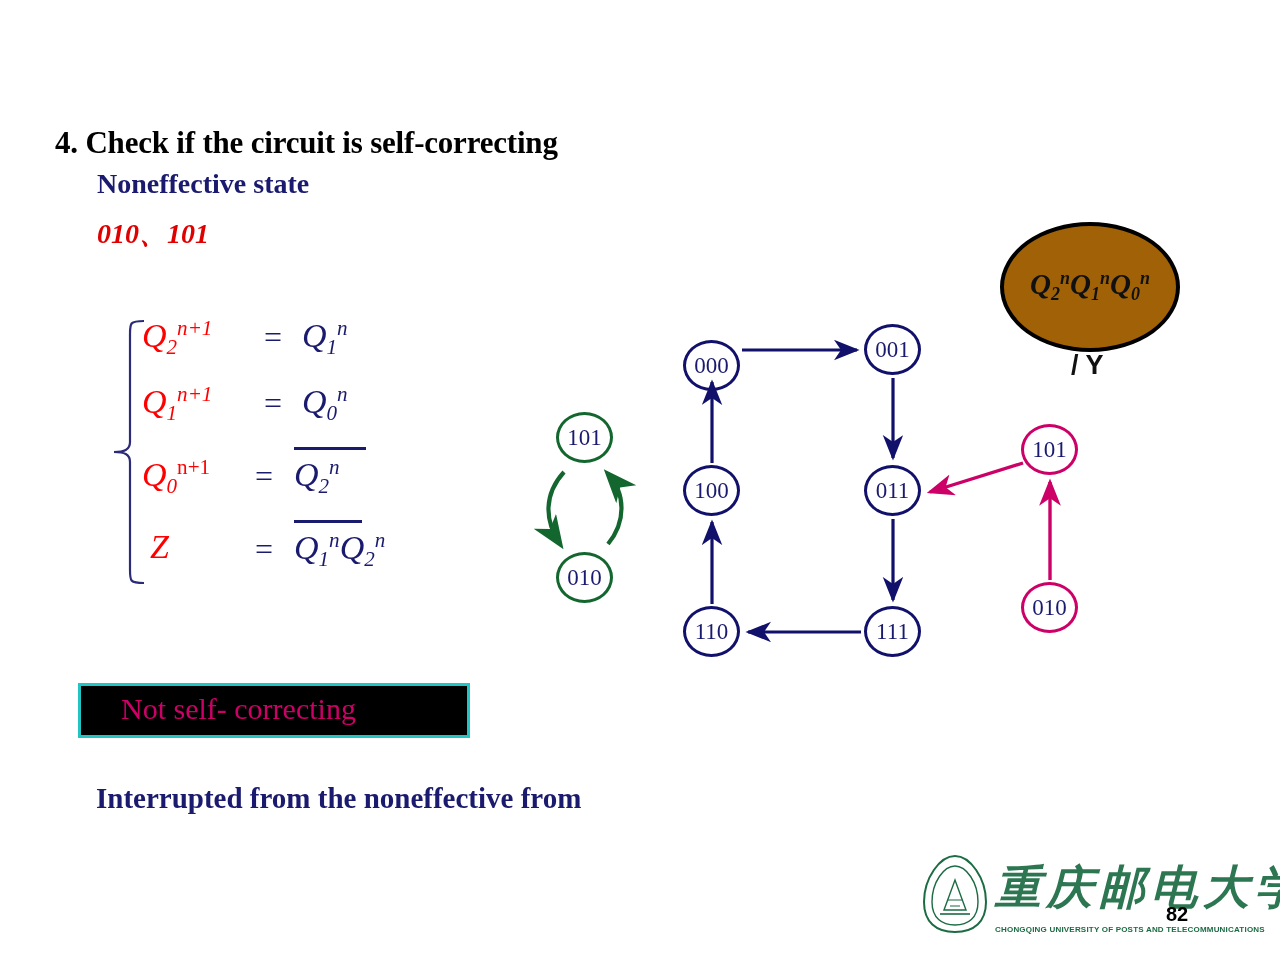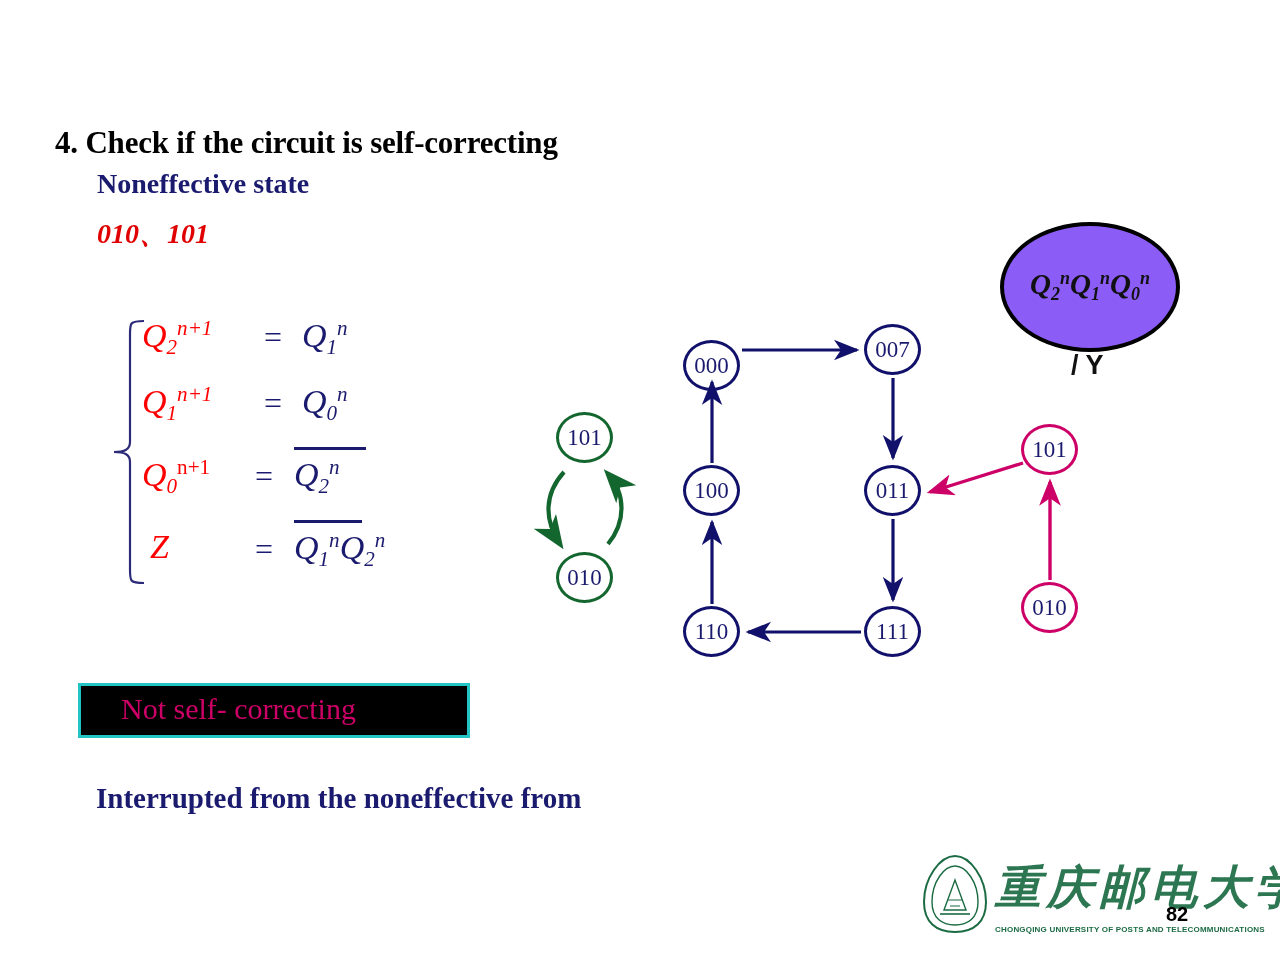--- a/index.html
+++ b/index.html
@@ -62,21 +62,21 @@
     color:#1a1a6e; font-size:23px; background:transparent;
     font-family:"Liberation Serif", serif;
   }
   .node-main{ width:57px; height:51px; border:3px solid #11116b; }
   .node-green{ width:57px; height:51px; border:3px solid #14662f; }
   .node-magenta{ width:57px; height:51px; border:3px solid #cc0066; }
 
   
   #output-bubble{
     position:absolute; left:1000px; top:222px; width:172px; height:122px;
-    background:#8b5cf6; border:4px solid #000000; border-radius:50%;
+    background:#a16207; border:4px solid #000000; border-radius:50%;
     display:flex; align-items:center; justify-content:center;
   }
   #output-bubble-label{
     font-size:29px; font-weight:bold; font-style:italic; color:#111111;
     white-space:nowrap; font-family:"Liberation Serif", serif;
   }
   #output-slash-y{
     position:absolute; left:1071px; top:350px; font-size:27px; font-weight:bold;
     color:#111111; font-family:"Liberation Sans", sans-serif;
   }
@@ -187,21 +187,21 @@
     <path d="M88 344 C106 322 106 294 88 274" fill="none" stroke="#14662f" stroke-width="4.2" marker-end="url(#arrowGreen)"></path>
 
     <line x1="530" y1="380" x2="530" y2="282" stroke="#cc0066" stroke-width="3.4" marker-end="url(#arrowMagenta)"></line>
     <line x1="503" y1="263" x2="410" y2="292" stroke="#cc0066" stroke-width="3.4" marker-end="url(#arrowMagenta)"></line>
   </svg>
 
   <div class="node node-main" style="left:163px;top:140px;">
     <span>000</span>
   </div>
   <div class="node node-main" style="left:344px;top:124px;">
-    <span>007</span>
+    <span>001</span>
   </div>
   <div class="node node-main" style="left:344px;top:265px;">
     <span>011</span>
   </div>
   <div class="node node-main" style="left:344px;top:406px;">
     <span>111</span>
   </div>
   <div class="node node-main" style="left:163px;top:406px;">
     <span>110</span>
   </div>

